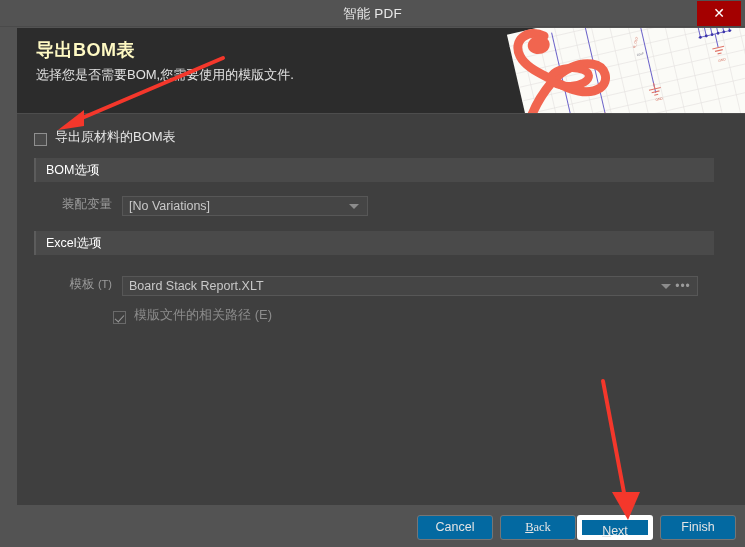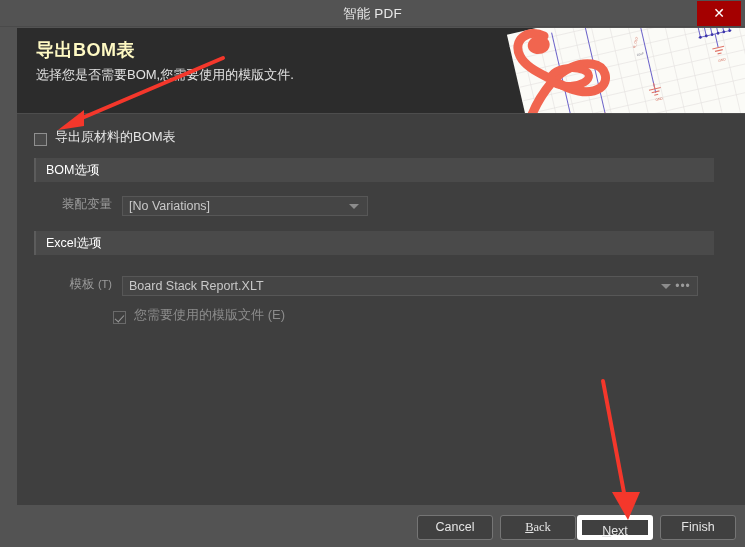--- a/index.html
+++ b/index.html
@@ -230,21 +230,21 @@
     left: 0; top: 505px;
     width: 745px;
     height: 42px;
     background: #535353;
   }
   .btn {
     position: absolute;
     top: 10px;
     width: 76px;
     height: 25px;
-    background: #404040;
+    background: #0369a1;
     border: 1px solid #757575;
     border-radius: 3px;
     box-sizing: border-box;
     color: #e4e4e4;
     font-size: 12.5px;
     line-height: 23px;
     text-align: center;
     cursor: pointer;
     white-space: nowrap;
   }
@@ -409,21 +409,21 @@
       <span class="combo with-ellipsis" style="width:576px; margin-left:10px;">
         <span class="combo-value">Board Stack Report.XLT</span>
         <span class="caret"></span>
         <span class="ellipsis">•••</span>
       </span>
     </div>
 
     <div class="row-checkbox-main" style="left:96px; top:192px;">
       <span class="cb checked-disabled"></span>
       <span class="cb-label dim">
-        <span>您需要使用的模版文件</span>
+        <span>模版文件的相关路径</span>
         <span class="mn">(E)</span>
       </span>
     </div>
 
   </div>
 
   <div class="footer">
     <div class="btn" style="left:417px;">
       <span>Cancel</span>
     </div>

